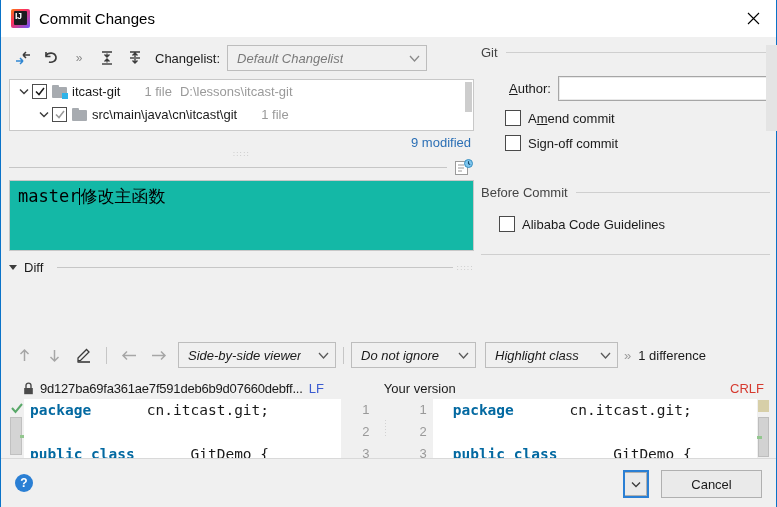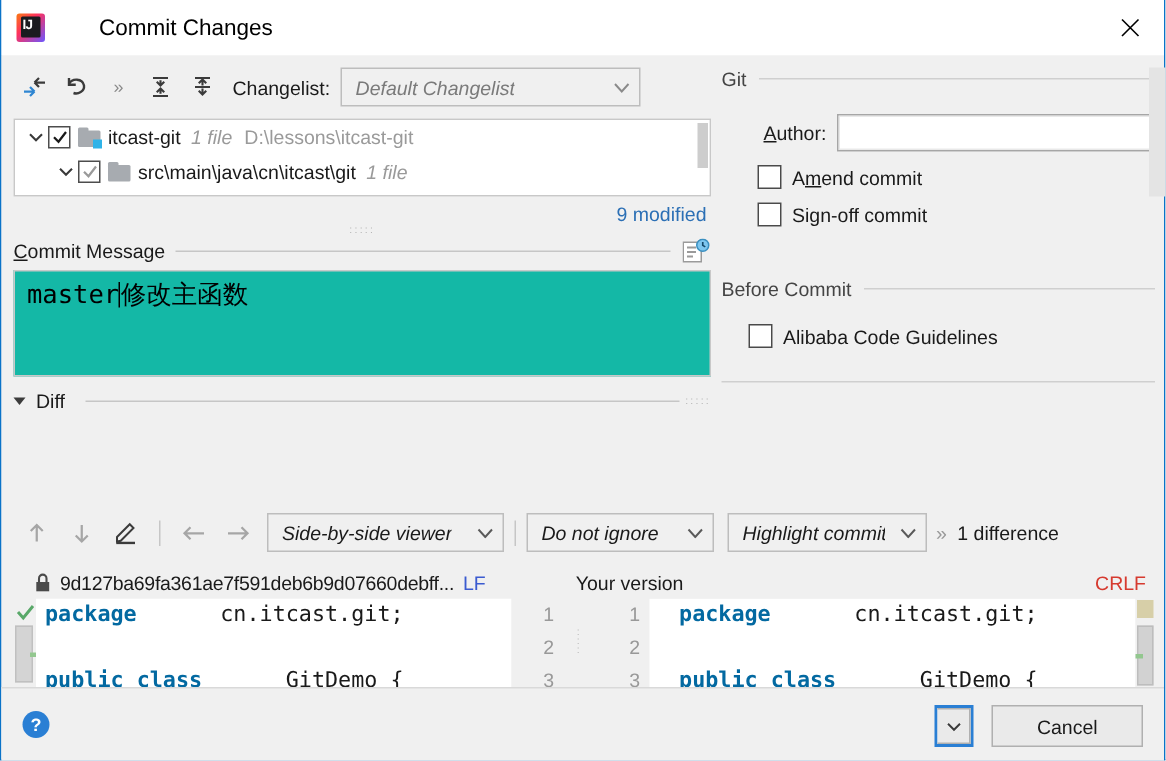--- a/index.html
+++ b/index.html
@@ -6,21 +6,21 @@
   body{
     width:777px;height:507px;overflow:hidden;
     font-family:"Liberation Sans", sans-serif;
     font-size:13px;color:#1a1a1a;background:#f1f1f1;
     -webkit-font-smoothing:antialiased;
   }
   .dialog{position:relative;width:777px;height:507px;background:#f0f0f0;box-sizing:border-box;
     border-left:1px solid #0a73c8;border-right:1px solid #0a73c8;border-bottom:1px solid #0a73c8;}
 
   
-  .titlebar{height:37px;background:#ffffff;display:flex;align-items:center;position:relative;gap:27px;}
+  .titlebar{height:37px;background:#ffffff;display:flex;align-items:center;position:relative;}
   .ij-logo{width:19px;height:19px;margin-left:10px;position:relative;border-radius:2px;overflow:hidden;
            background:linear-gradient(135deg,#f97a12 0%,#fe315d 38%,#6b57ff 100%);flex:0 0 auto;}
   .ij-logo .inner{position:absolute;left:3px;top:2px;width:13px;height:14px;background:#1b1b1f;border-radius:1px;}
   .ij-logo .inner:after{content:"IJ";position:absolute;left:1px;top:0px;color:#fff;font-size:9px;
            font-family:"Liberation Sans",sans-serif;font-weight:bold;letter-spacing:-0.5px;}
   .title-text{margin-left:9px;font-size:15px;color:#000;}
   .close-btn{position:absolute;right:0;top:0;width:46px;height:37px;display:flex;align-items:center;justify-content:center;}
   .close-btn svg{display:block;}
 
   
@@ -44,21 +44,21 @@
   .tree-row.r1{padding-left:6px;}
   .tree-row.r2{padding-left:26px;}
   .twisty{width:16px;display:flex;align-items:center;justify-content:center;}
   .chk{width:13px;height:13px;border:1px solid #4d4d4d;background:#fff;margin-right:5px;
        display:flex;align-items:center;justify-content:center;flex:0 0 auto;}
   .folder{width:15px;height:13px;margin-right:5px;position:relative;flex:0 0 auto;}
   .folder .body{position:absolute;left:0;top:2px;width:15px;height:11px;background:#a7abb0;border-radius:1px;}
   .folder .tab{position:absolute;left:0;top:0;width:7px;height:3px;background:#a7abb0;border-radius:1px 1px 0 0;}
   .folder .badge{position:absolute;right:-1px;bottom:-1px;width:6px;height:6px;background:#2fb3e8;}
   .node-name{color:#1a1a1a;}
-  .node-count{color:#9a9a9a;margin-left:7px;font-style:italic;}
+  .node-count{color:#9a9a9a;margin-left:24px;}
   .node-path{color:#9a9a9a;margin-left:8px;}
   .tree-scrollbar{position:absolute;right:0;top:0;width:9px;height:100%;background:#fff;}
   .tree-scrollbar .thumb{position:absolute;left:1px;top:2px;width:7px;height:30px;background:#cdcdcd;}
 
   .modified-line{text-align:right;color:#2b6fb5;font-size:13px;margin-top:4px;padding-right:3px;}
   .dots-handle{height:7px;display:flex;align-items:center;justify-content:center;}
   .dots-handle span{font-size:7px;letter-spacing:1.5px;color:#b4b4b4;line-height:7px;}
 
   
   .sec{display:flex;align-items:center;margin-top:2px;}
@@ -254,21 +254,20 @@
             <div class="thumb"></div>
           </div>
       </div>
 
       <div class="modified-line">9 modified</div>
       <div class="dots-handle">
           <span>:::::</span>
         </div>
 
       <div class="sec">
-        <div class="sec-title"><u>C</u><span id="cm-rest">ommit Message</span></div>
         <div class="sec-rule"></div>
         <div class="sec-icon">
           <svg width="19" height="17" viewBox="0 0 19 17">
             <rect x="0.5" y="2.5" width="12" height="13" fill="#fff" stroke="#9a9a9a"></rect>
             <path d="M3 6 H9 M3 9 H9 M3 12 H7" stroke="#9a9a9a" stroke-width="1.2"></path>
             <circle cx="13.5" cy="4.5" r="4" fill="#7ec6ef" stroke="#3a8fc0"></circle>
             <path d="M13.5 2.3 V4.6 L15.2 5.6" stroke="#15496b" stroke-width="1.1" fill="none"></path>
           </svg>
         </div>
       </div>
@@ -323,21 +322,21 @@
       <div class="vsep"></div>
       <div class="combo enabled" style="width:125px;">
         <span class="cb-txt">Do not ignore</span>
         <span class="caret">
           <svg width="11" height="7" viewBox="0 0 11 7">
               <path d="M1 1 L5.5 6 L10 1" stroke="#5a5a5a" stroke-width="1.3" fill="none"></path>
             </svg>
         </span>
       </div>
       <div class="combo enabled" style="width:133px;margin-left:9px;">
-        <span class="cb-txt">Highlight commit</span>
+        <span class="cb-txt">Highlight class</span>
         <span class="caret">
           <svg width="11" height="7" viewBox="0 0 11 7">
               <path d="M1 1 L5.5 6 L10 1" stroke="#5a5a5a" stroke-width="1.3" fill="none"></path>
             </svg>
         </span>
       </div>
       <span class="chevrons">»</span>
       <span class="diff-count">1 difference</span>
     </div>
 

